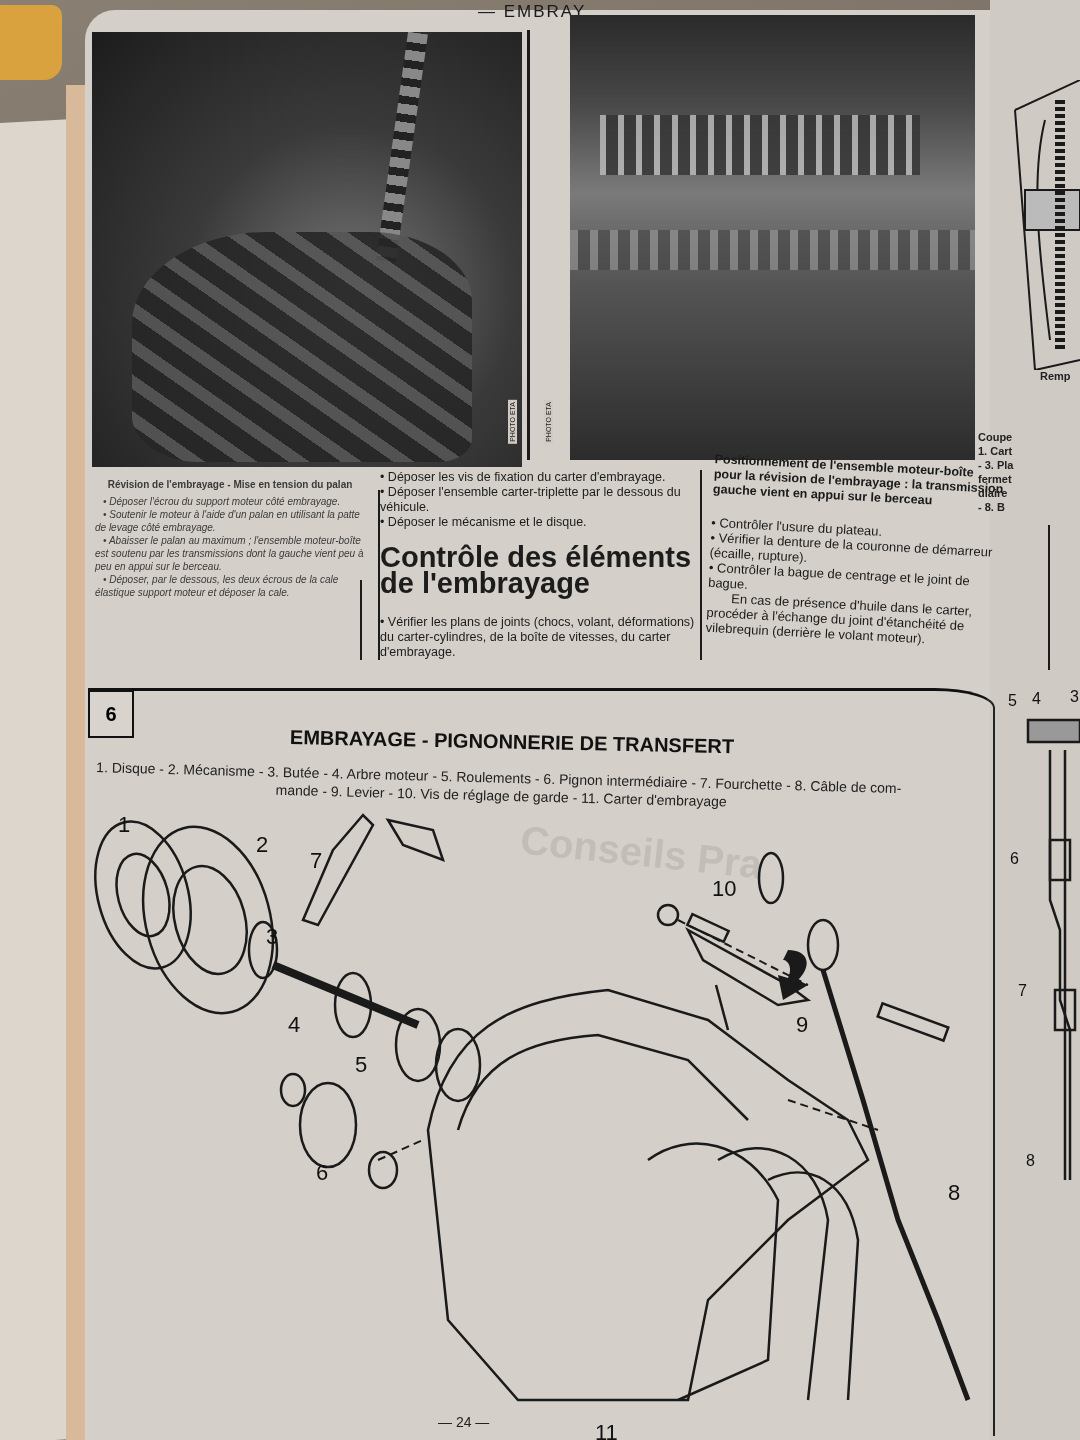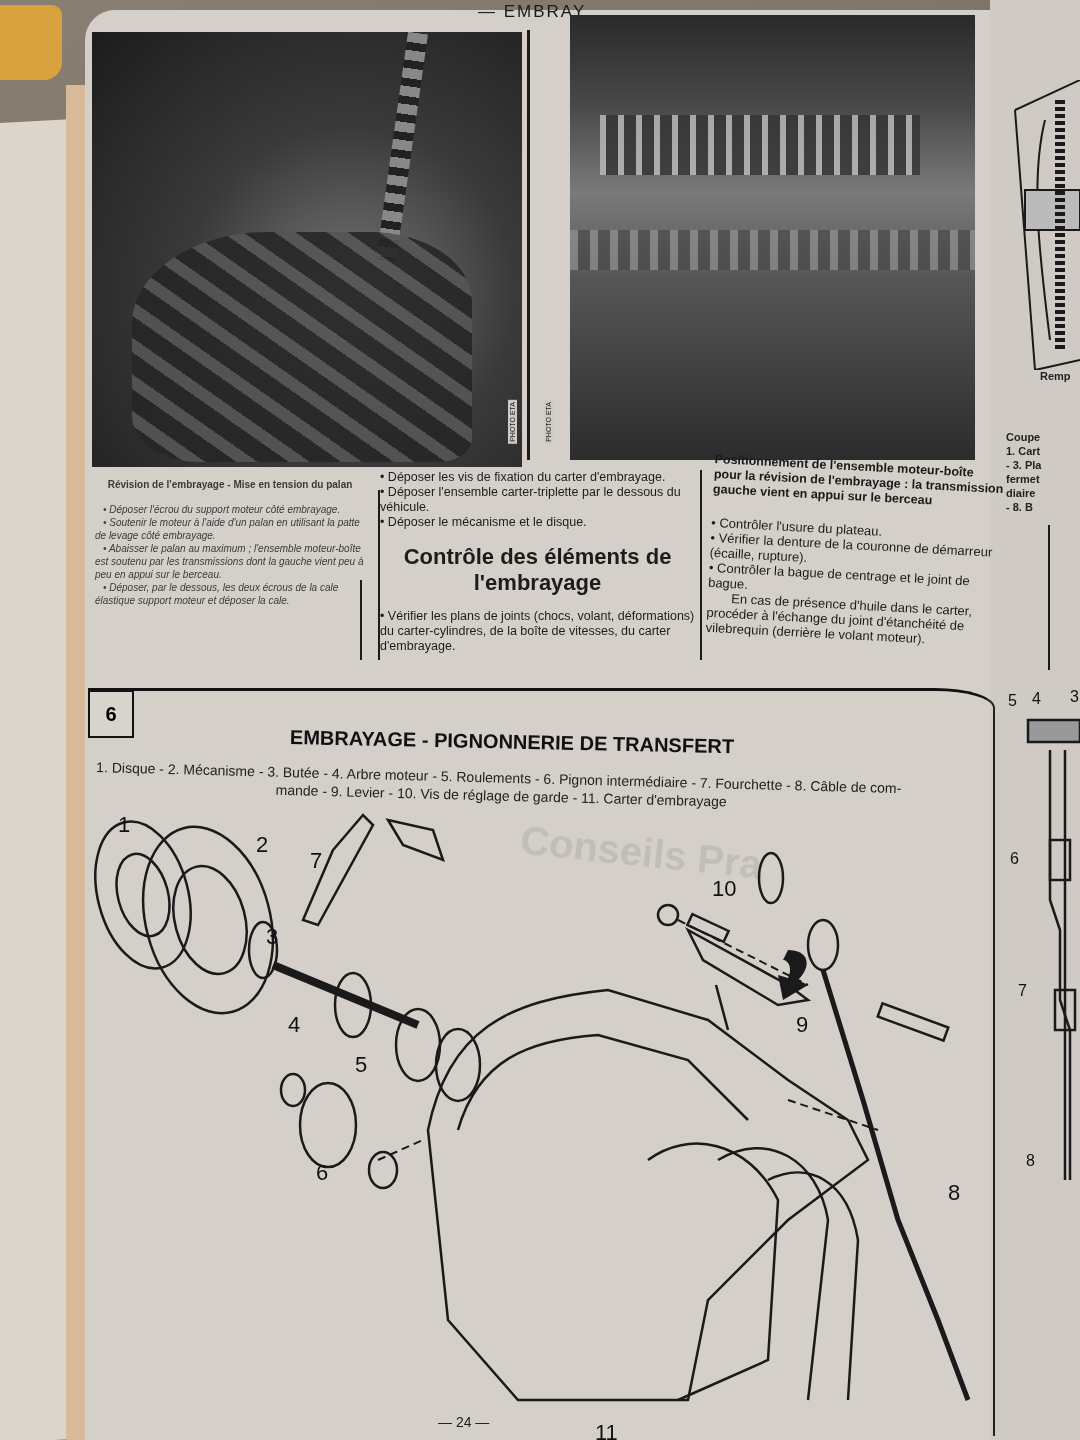--- a/index.html
+++ b/index.html
@@ -73,29 +73,29 @@
     position:absolute; font-size:7px; color:#222; writing-mode:vertical-rl; transform:rotate(180deg);
     background:#cfcbc4; padding:2px 1px;
   }
   .col-rule {
     position:absolute; width:3px; background:#1b1b1b;
   }
   .caption-left {
     position:absolute; left:95px; top:478px; width:270px; font-size:10px; color:#3a3a3a;
     line-height:13px; filter:blur(.5px);
   }
-  .caption-left .cap-title { text-align:center; font-weight:bold; margin-bottom:12px; }
+  .caption-left .cap-title { text-align:center; font-weight:bold; margin-bottom:4px; }
   .caption-left p { margin:0; text-indent:8px; font-style:italic; }
   .col-mid {
     position:absolute; left:380px; top:470px; width:315px; font-size:12.5px; color:#1c1c1c;
     line-height:15px;
   }
   .col-mid p { margin:0; }
   .col-mid .sub {
-    font-size:22px; font-weight:bold; line-height:26px; margin:14px 0 13px;text-align:center;
+    font-size:29px; font-weight:bold; line-height:26px; margin:14px 0 19px;
   }
   .col-right {
     position:absolute; left:715px; top:452px; width:290px; font-size:13px; color:#1a1a1a;
     line-height:15px; transform: rotate(3deg); transform-origin:left top;
   }
   .col-right .cap { font-weight:bold; font-size:12.5px; line-height:15px; margin-bottom:18px; }
   .col-right p { margin:0; }
   .col-right .indent { text-indent:24px; }
   .fig-box {
     position:absolute; left:88px; top:688px; width:905px; height:745px;
@@ -121,21 +121,21 @@
     transform: rotate(6deg);
   }
   svg.diagram { position:absolute; left:88px; top:800px; }
   .part-label {
     position:absolute; font-size:22px; color:#111; font-weight:normal;
   }
   .page-number {
     position:absolute; left:438px; top:1414px; font-size:14px; color:#222;
   }
   .rp-caption { position:absolute; left:1040px; top:370px; font-size:11px; font-weight:bold; color:#222; }
-  .rp-legend { position:absolute; left:1006px; top:430px; font-size:11px; font-weight:bold; color:#222; line-height:14px; }
+  .rp-legend { position:absolute; left:978px; top:430px; font-size:11px; font-weight:bold; color:#222; line-height:14px; }
   .rp-label { position:absolute; font-size:16px; color:#111; }
 </style>
 </head>
 <body>
 
 <div class="backdrop"></div>
 <div class="sticky-note"></div>
 <div class="back-page"></div>
 <div class="page-edge"></div>
 

